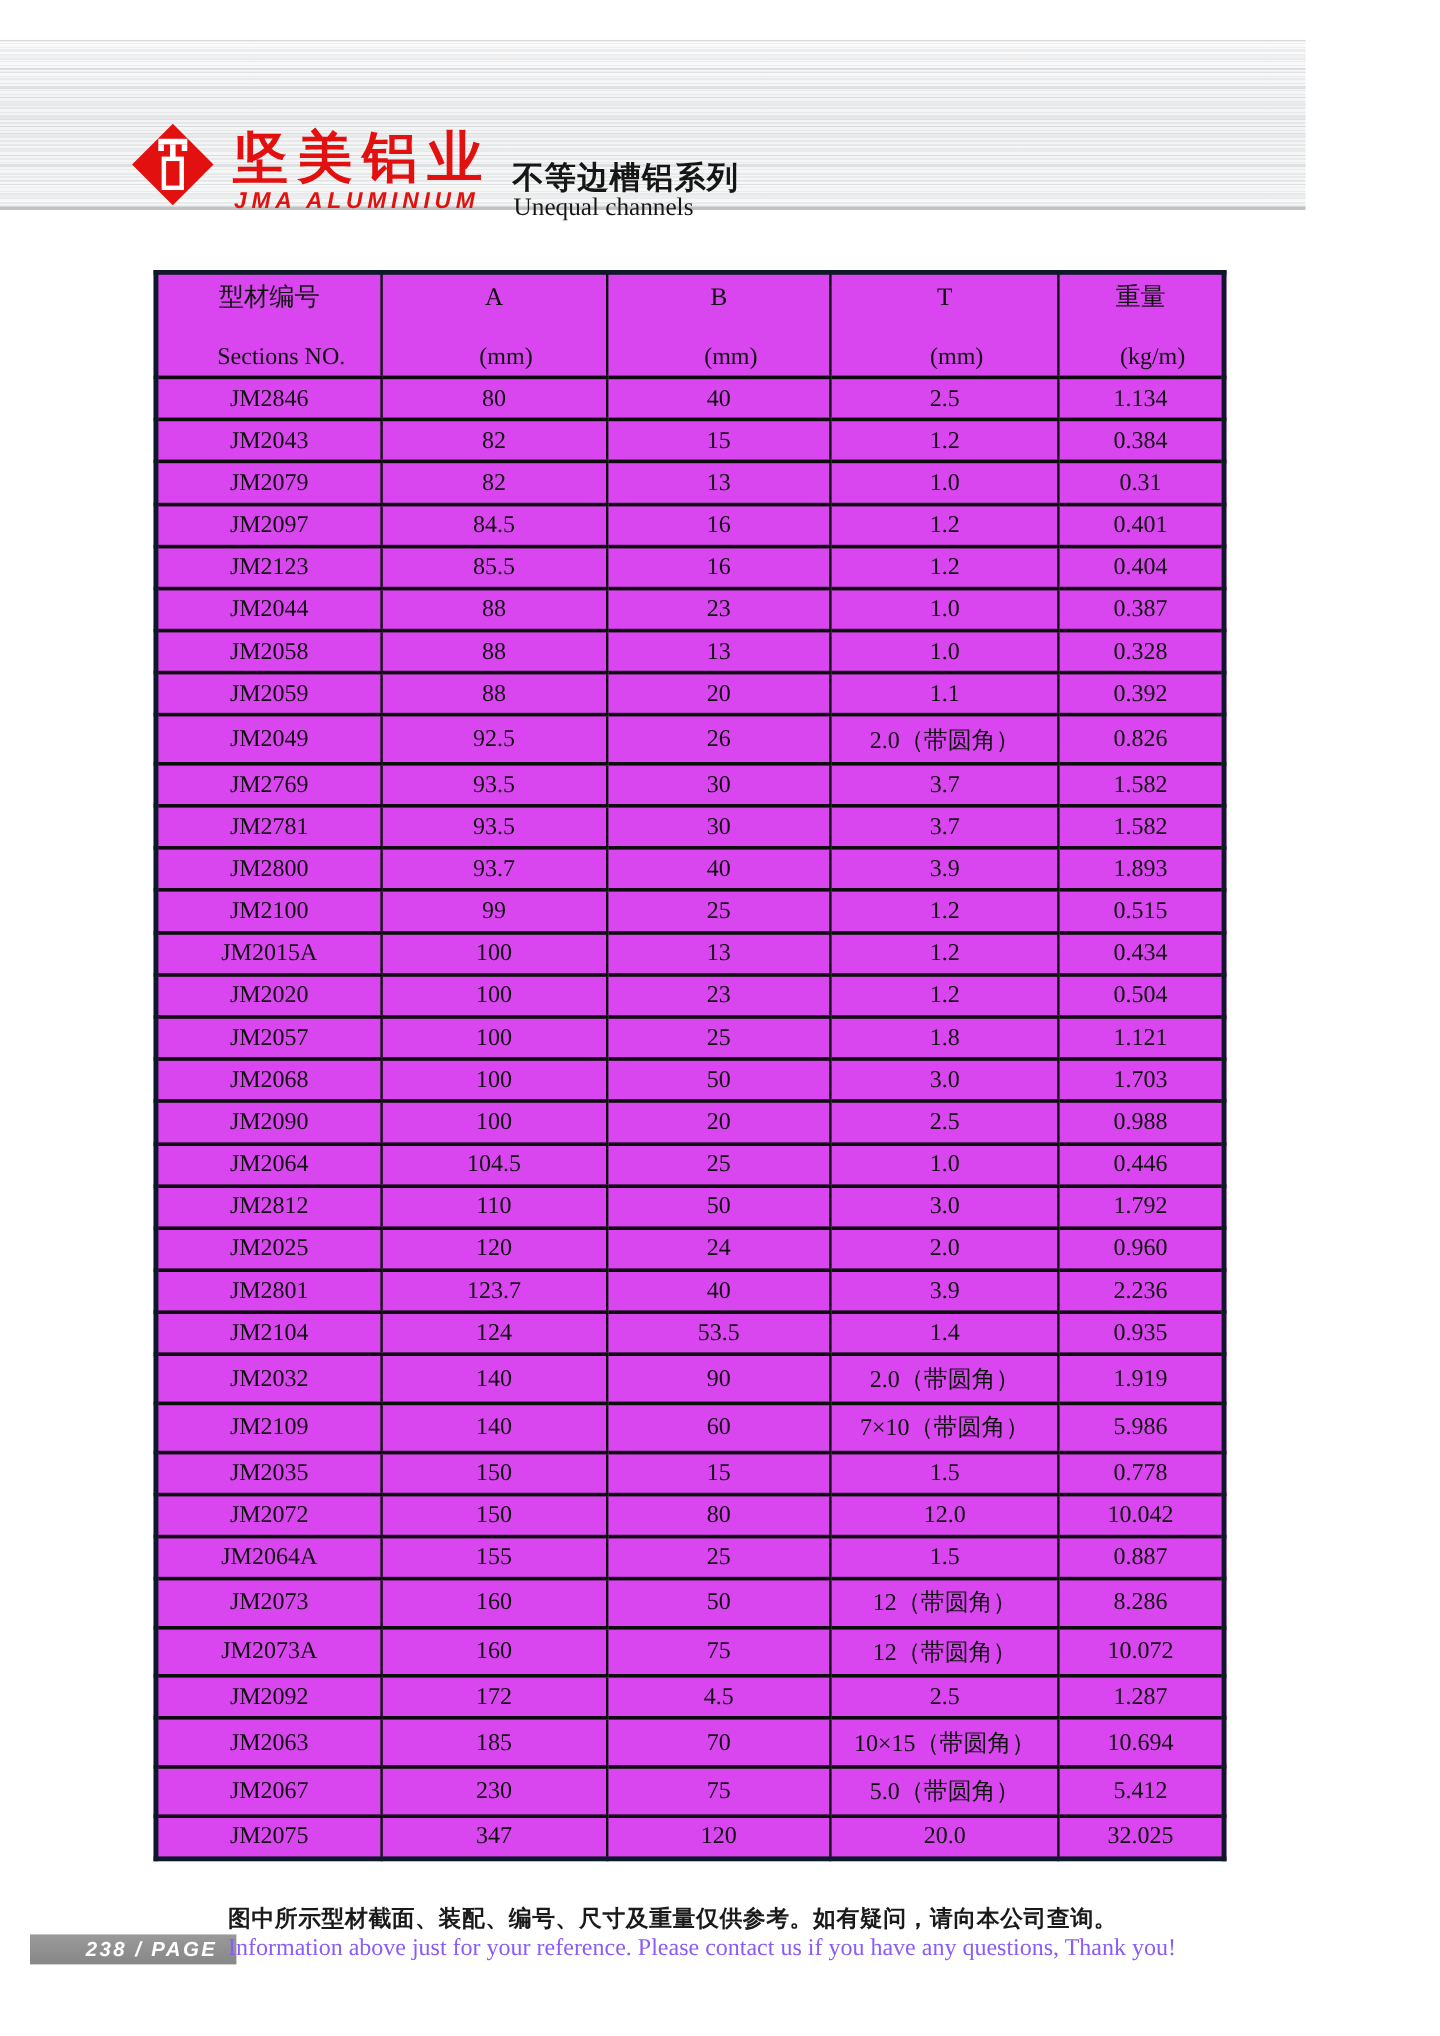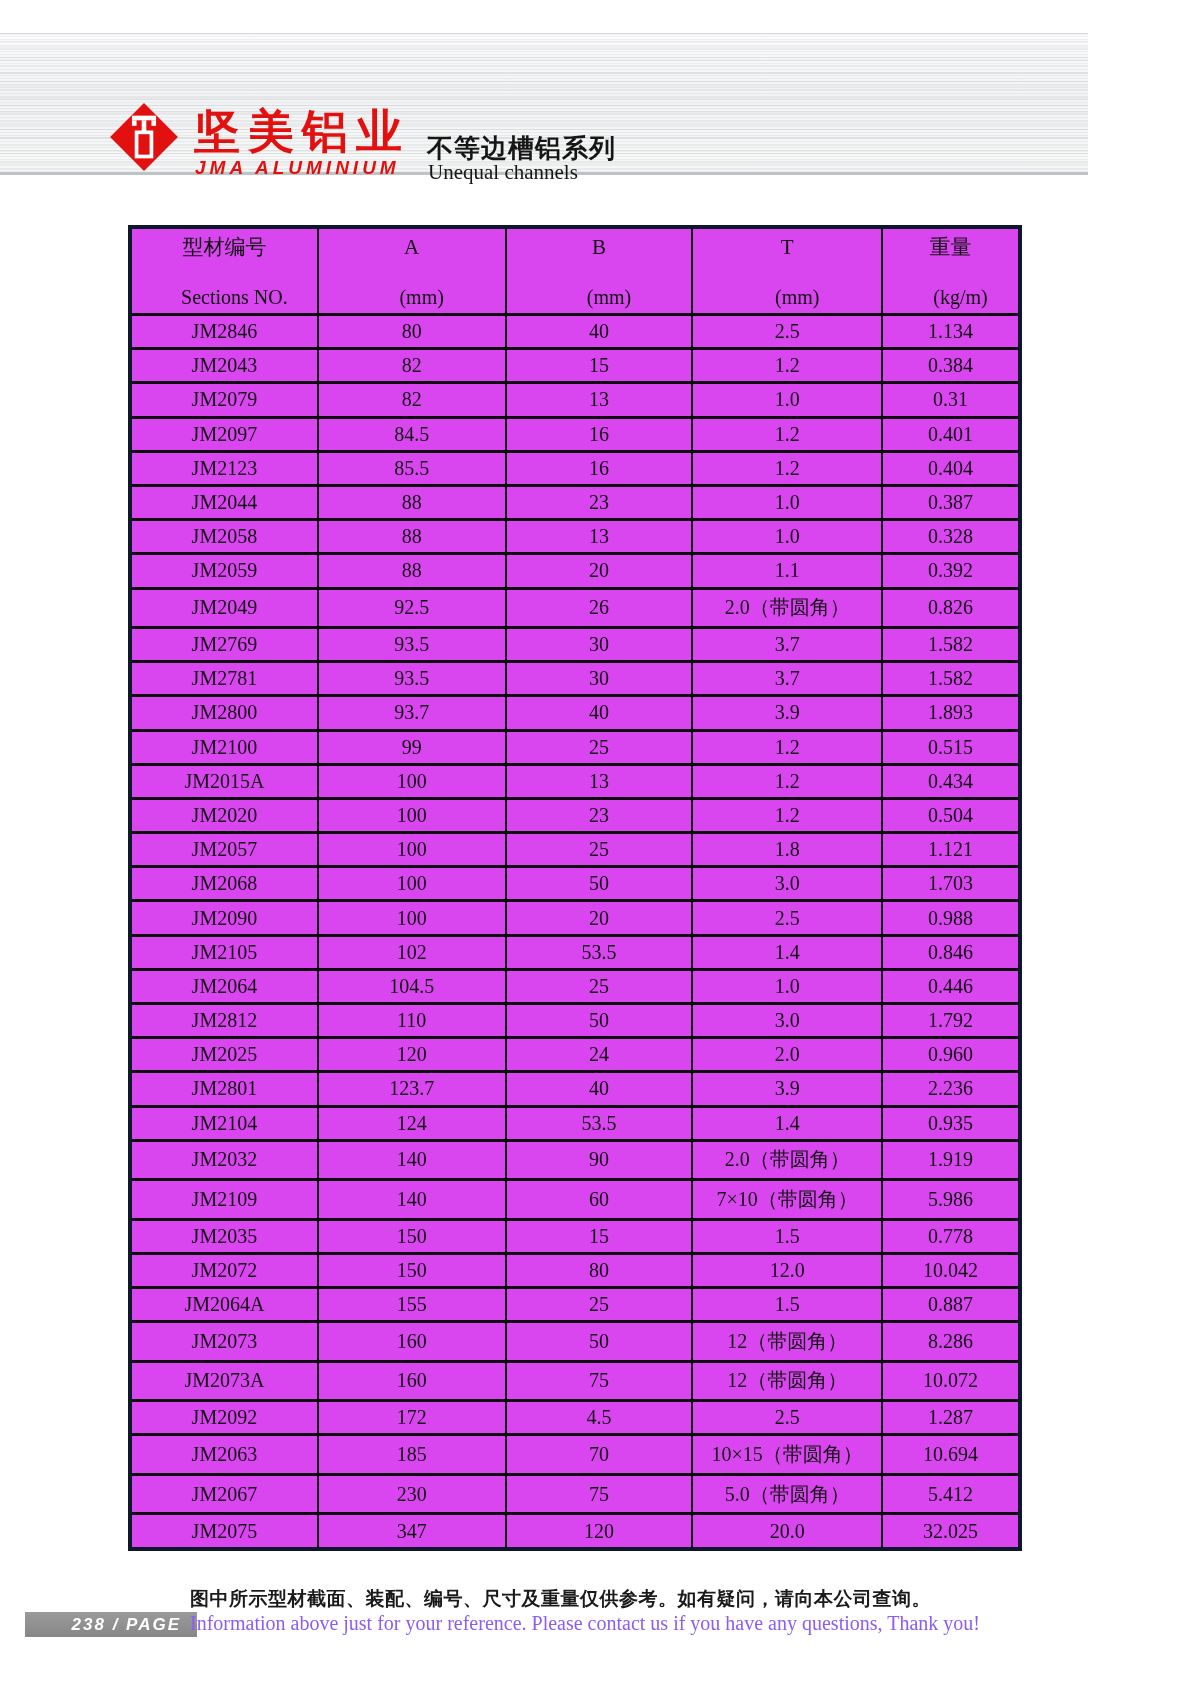--- a/index.html
+++ b/index.html
@@ -273,27 +273,20 @@
           <td>1.703</td>
         </tr>
         <tr>
           <td>JM2090</td>
           <td>100</td>
           <td>20</td>
           <td>2.5</td>
           <td>0.988</td>
         </tr>
         <tr>
-          <td>JM2105</td>
-          <td>102</td>
-          <td>53.5</td>
-          <td>1.4</td>
-          <td>0.846</td>
-        </tr>
-        <tr>
           <td>JM2064</td>
           <td>104.5</td>
           <td>25</td>
           <td>1.0</td>
           <td>0.446</td>
         </tr>
         <tr>
           <td>JM2812</td>
           <td>110</td>
           <td>50</td>

